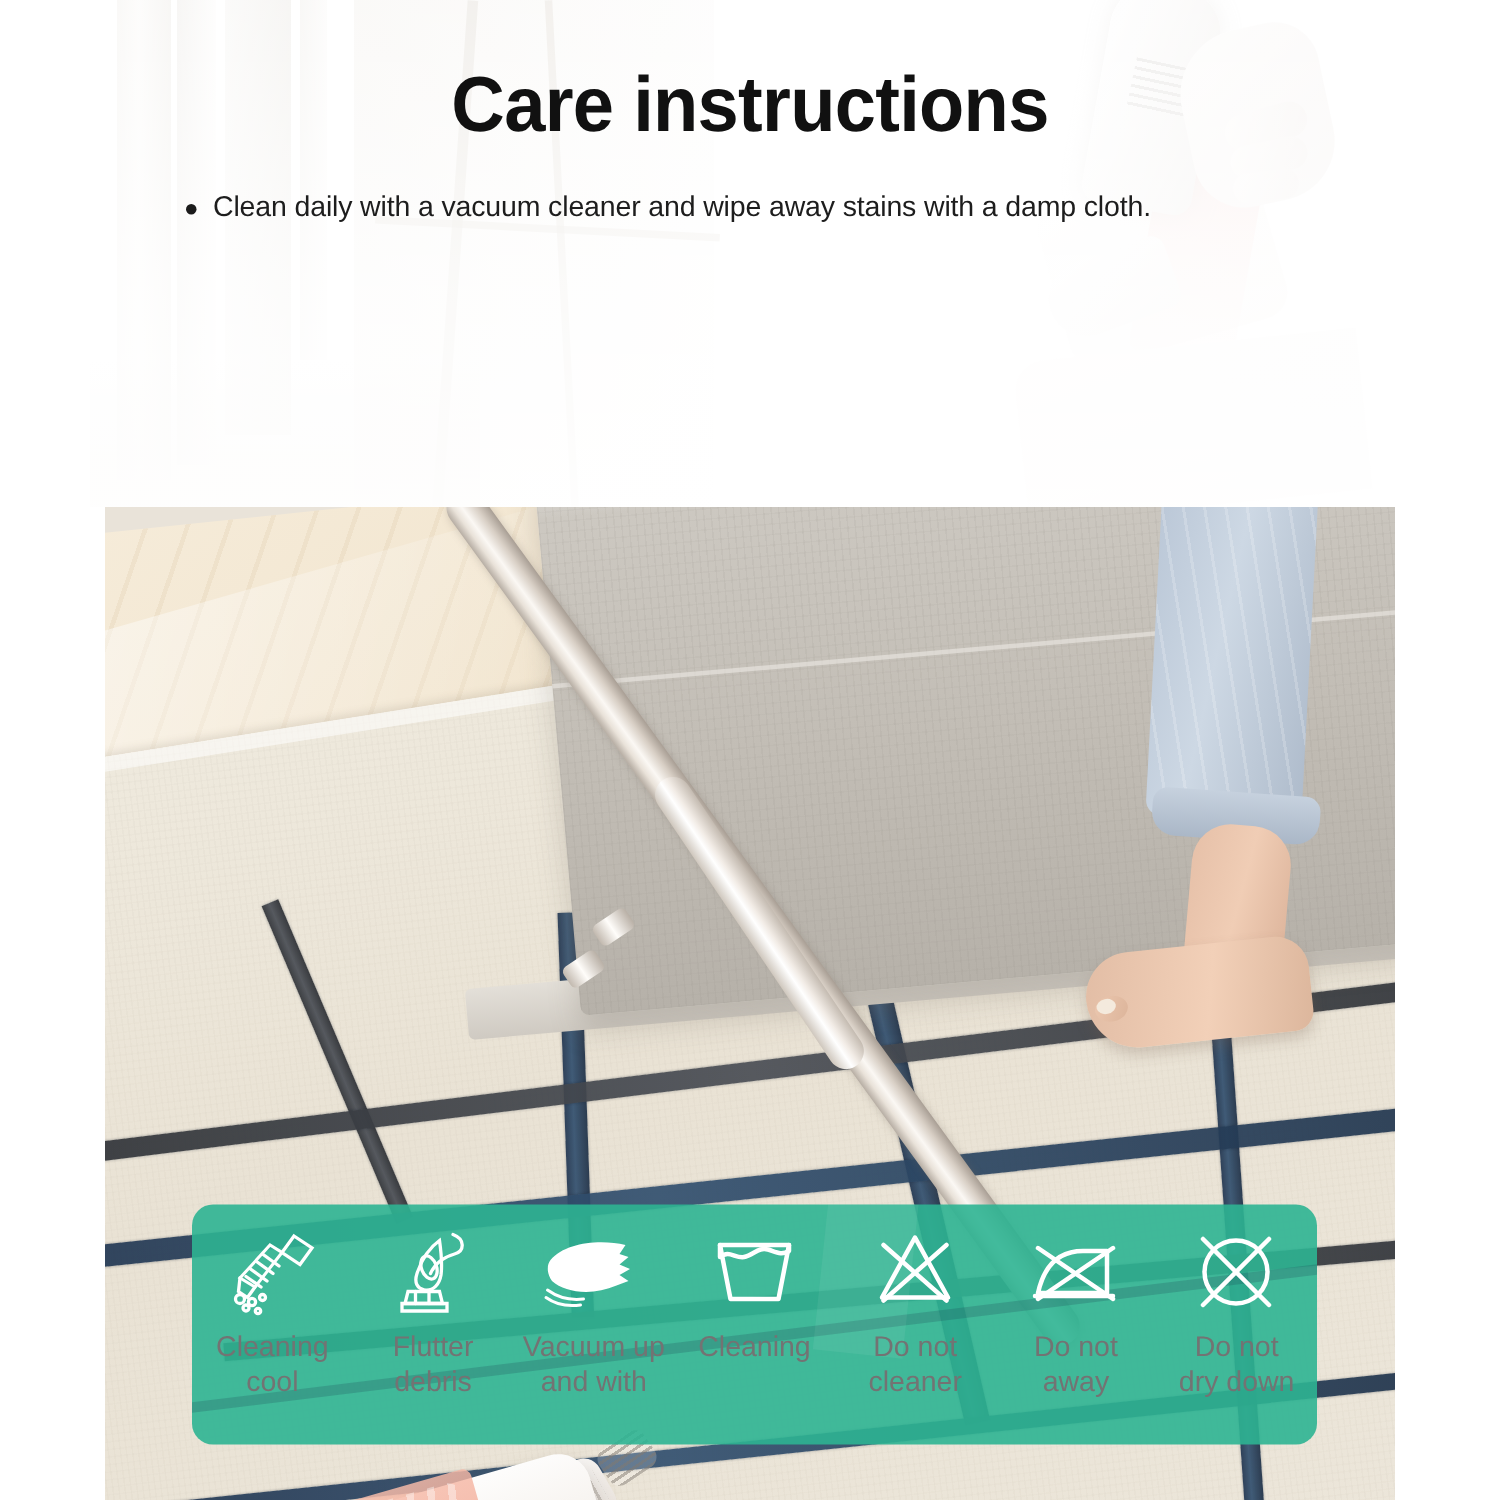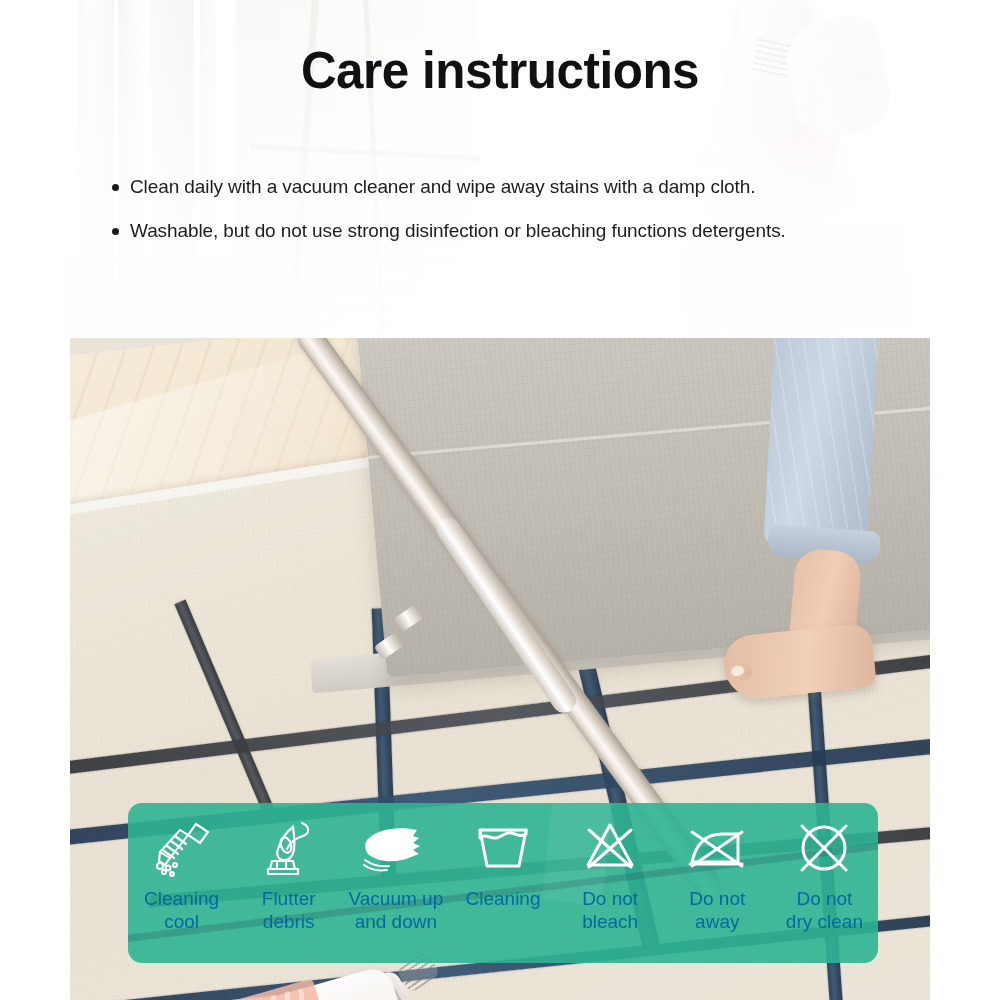--- a/index.html
+++ b/index.html
@@ -51,21 +51,21 @@
   .hv-low{position:absolute;left:10px;top:230px;width:230px;height:108px;
           background:linear-gradient(165deg,#fbf9f8,#f2eeec);border-radius:20px 0 0 0;transform:rotate(-6deg);}
 
   .hero-fade{position:absolute;left:0;top:0;width:1000px;height:338px;
              background:linear-gradient(180deg,rgba(255,255,255,.42) 0%,rgba(255,255,255,.78) 55%,rgba(255,255,255,.94) 100%);}
 
   
   .title{position:absolute;left:0;top:40px;width:1000px;text-align:center;
          font-size:52px;font-weight:700;letter-spacing:-.5px;color:#111111;
          font-family:"Liberation Sans", sans-serif;transform:scaleX(.95);}
-  .bullets{position:absolute;left:112px;top:126px;width:790px;margin-top:48px;}
+  .bullets{position:absolute;left:124px;top:126px;width:790px;}
   .bullet{position:relative;display:flex;align-items:flex-start;margin-bottom:18px;}
   .dot{flex:0 0 auto;width:7px;height:7px;border-radius:50%;background:#1b1b1b;margin-top:10px;margin-right:11px;}
   .btext{font-size:19px;line-height:26px;color:#1d1d1d;font-family:"Liberation Sans", sans-serif;
          letter-spacing:-.1px;}
 
   
   .photo{position:absolute;left:70px;top:338px;width:860px;height:662px;overflow:hidden;
          background:#e9e3d9;}
   
   .floor{position:absolute;left:-40px;top:-10px;width:620px;height:420px;
@@ -157,21 +157,21 @@
   
   .carebar{position:absolute;left:128px;top:803px;width:750px;height:160px;
            background:rgba(46,180,146,.90);border-radius:14px;overflow:hidden;}
   .bar-streak{position:absolute;left:-30px;top:84px;width:840px;height:7px;
               background:rgba(28,62,80,.22);transform:rotate(-7deg);}
   .bar-streak2{position:absolute;left:420px;top:-20px;width:60px;height:120px;
               background:rgba(255,255,255,.06);transform:rotate(6deg);}
   .careitems{position:relative;display:flex;height:100%;}
   .careitem{flex:1;display:flex;flex-direction:column;align-items:center;padding-top:14px;}
   .careicon{height:62px;display:flex;align-items:center;justify-content:center;}
-  .carelabel{margin-top:8px;text-align:center;color:#0369a1;font-size:19px;line-height:23px;
+  .carelabel{margin-top:8px;text-align:center;color:#737373;font-size:19px;line-height:23px;
              font-family:"Liberation Sans", sans-serif;}
   svg{display:block;}
 </style>
 </head>
 <body>
 
 <div class="page">
 
   <div class="top-area">
     <div class="curtain c1"></div>
@@ -200,24 +200,20 @@
     <div class="hero-fade"></div>
   </div>
 
   <div class="title">Care instructions</div>
 
   <div class="bullets">
     <div class="bullet">
       <div class="dot"></div>
       <div class="btext">Clean daily with a vacuum cleaner and wipe away stains with a damp cloth.</div>
     </div>
-    <div class="bullet">
-      <div class="dot"></div>
-      <div class="btext">Washable, but do not use strong disinfection or bleaching functions detergents.</div>
-    </div>
   </div>
 
   <div class="photo">
     <div class="floor">
         <div class="floorsheen"></div>
       </div>
 
     <div class="rug">
       <div class="rugtex"></div>
       <div class="rugedge"></div>
@@ -313,21 +309,21 @@
           <svg width="74" height="56" viewBox="0 0 74 56">
             <path d="M8 20 C18 8 42 6 58 10 L54 16 L60 18 L54 23 L61 26 L54 30 L60 34 L52 37 C36 44 18 42 9 34 C6 30 5 24 8 20 Z" fill="#fff"></path>
             <g stroke="#fff" stroke-width="2" fill="none" stroke-linecap="round">
               <path d="M6 40 C13 45 22 47 30 46"></path>
               <path d="M5 45 C12 50 21 51 28 50"></path>
             </g>
           </svg>
         </div>
         <div class="carelabel">
           <div>Vacuum up</div>
-          <div>and down</div>
+          <div>and with</div>
         </div>
       </div>
 
       <div class="careitem">
         <div class="careicon">
           <svg width="58" height="52" viewBox="0 0 58 52">
             <g stroke="#fff" stroke-width="3" fill="none" stroke-linejoin="round" stroke-linecap="round">
               <path d="M6 8 L6 16 C12 11 16 17 22 16 C28 15 32 9 38 11 C44 13 47 15 52 12 L52 8"></path>
               <path d="M6 8 L52 8 L45 44 L13 44 Z"></path>
             </g>
@@ -344,21 +340,21 @@
           <svg width="56" height="56" viewBox="0 0 56 56">
             <g stroke="#fff" stroke-width="3" fill="none" stroke-linejoin="round" stroke-linecap="round">
               <path d="M28 5 L50 45 L6 45 Z"></path>
               <path d="M7 10 L49 47"></path>
               <path d="M49 10 L7 47"></path>
             </g>
           </svg>
         </div>
         <div class="carelabel">
           <div>Do not</div>
-          <div>bleach</div>
+          <div>cleaner</div>
         </div>
       </div>
 
       <div class="careitem">
         <div class="careicon">
           <svg width="62" height="52" viewBox="0 0 62 52">
             <g stroke="#fff" stroke-width="3" fill="none" stroke-linejoin="round" stroke-linecap="round">
               <path d="M6 40 C10 22 20 12 36 12 L52 12 L52 40 Z"></path>
               <path d="M4 42 L56 42"></path>
               <path d="M6 10 L56 44"></path>
@@ -377,20 +373,20 @@
           <svg width="58" height="58" viewBox="0 0 58 58">
             <g stroke="#fff" stroke-width="3" fill="none" stroke-linecap="round">
               <circle cx="29" cy="29" r="21"></circle>
               <path d="M7 7 L51 51"></path>
               <path d="M51 7 L7 51"></path>
             </g>
           </svg>
         </div>
         <div class="carelabel">
           <div>Do not</div>
-          <div>dry clean</div>
+          <div>dry down</div>
         </div>
       </div>
 
     </div>
   </div>
 
 </div>
 
 </body></html>

